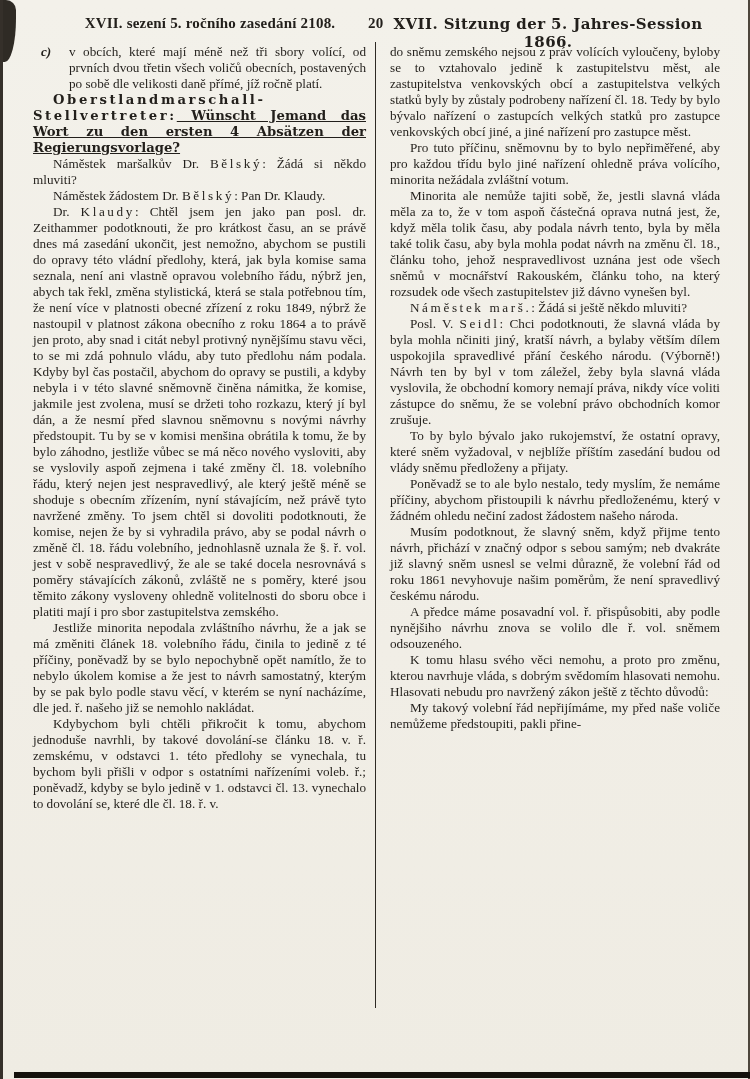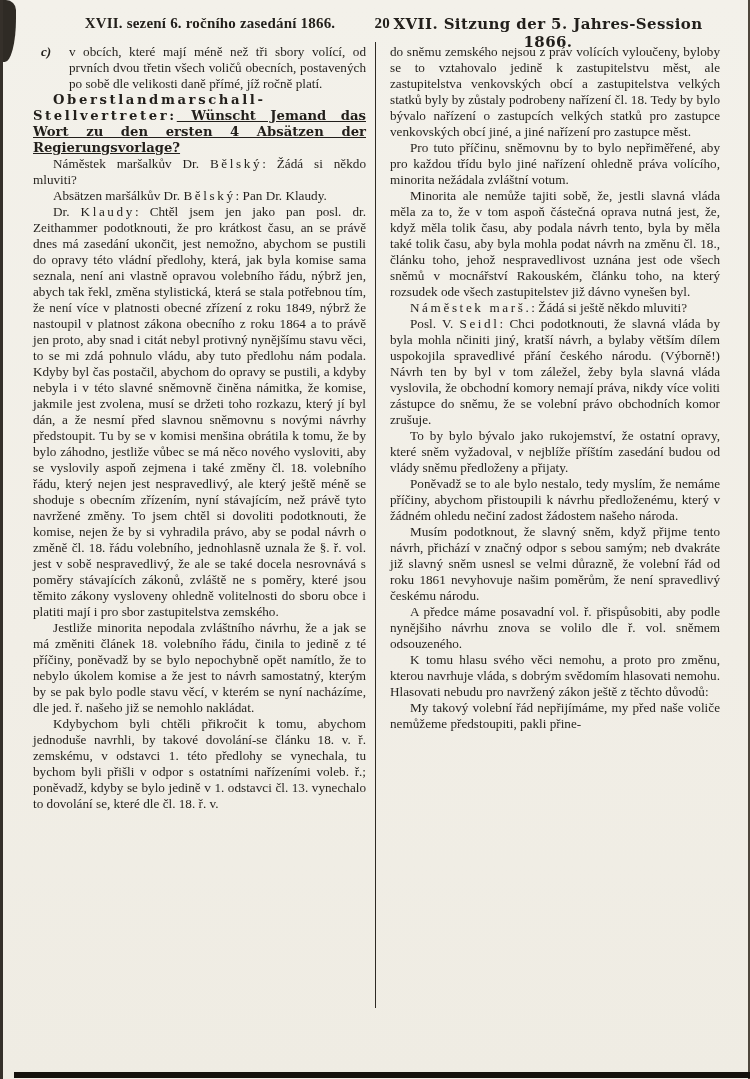--- a/index.html
+++ b/index.html
@@ -19,21 +19,21 @@
   .edge-left   { position: absolute; left: 0; top: 0; width: 3px; height: 1079px; background: #35302a; }
   .corner-blob { position: absolute; left: 0; top: 0; width: 16px; height: 62px;
                  background: #191510; border-radius: 0 10px 70% 0; opacity: .9; }
   .edge-bottom { position: absolute; left: 14px; bottom: 1px; width: 736px; height: 6px; background: #15120d; }
   .edge-right  { position: absolute; right: 0; top: 0; width: 2px; height: 1079px; background: #4d463c; }
 
   
   .header { position: absolute; top: 15px; left: 0; width: 750px; height: 22px;
             font-weight: bold; font-size: 15px; letter-spacing: .2px; }
   .header-left  { position: absolute; left: 50px;  width: 320px; text-align: center; }
-  .page-number  { position: absolute; left: 356px; width: 34px;  text-align: right; }
+  .page-number  { position: absolute; left: 368px; width: 34px;  text-align: left; }
   .header-right { position: absolute; left: 388px; width: 320px; text-align: center; }
   .header-right .blackletter { font-family: "DejaVu Serif", serif; letter-spacing: .4px; }
 
   
   .divider { position: absolute; left: 375px; top: 42px; width: 1px; height: 966px; background: #2e2a24; }
 
   
   .column { position: absolute; top: 44px; font-size: 13.2px; line-height: 16px; }
   .col-left  { left: 33px;  width: 333px; }
   .col-right { left: 390px; width: 330px; font-family: Liberation Serif, serif; }
@@ -53,34 +53,34 @@
 <body>
 
 <div class="page">
 
   <div class="corner-blob"></div>
   <div class="edge-left"></div>
   <div class="edge-right"></div>
   <div class="edge-bottom"></div>
 
   <div class="header">
-    <div class="header-left">XVII. sezení 6. ročního zasedání 1866.</div>
+    <div class="header-left">XVII. sezení 5. ročního zasedání 2108.</div>
     <div class="page-number">20</div>
     <div class="header-right">
       <span class="blackletter">XVII. Sitzung der 5. Jahres-Session 1866.</span>
     </div>
   </div>
 
   <div class="divider"></div>
 
   <div class="column col-left">
       <p class="para list-item"><span class="list-marker">c)</span><span>v obcích, které mají méně než tři sbory volící, od prvních dvou třetin všech voličů obecních, postavených po sobě dle velikosti daně přímé, jíž ročně platí.</span></p>
       <p class="para"><span class="fraktur-spaced">Oberstlandmarschall-Stellvertreter:</span><span class="fraktur"> Wünscht Jemand das Wort zu den ersten 4 Absätzen der Regierungsvorlage?</span></p>
       <p class="para"><span>Náměstek maršalkův Dr. </span><span class="spaced">Bělský</span><span>: Žádá si někdo mluviti?</span></p>
-      <p class="para"><span>Absätzen maršálkův Dr. </span><span class="spaced">Bělský</span><span>: Pan Dr. Klaudy.</span></p>
+      <p class="para"><span>Náměstek žádostem Dr. </span><span class="spaced">Bělský</span><span>: Pan Dr. Klaudy.</span></p>
       <p class="para"><span>Dr. </span><span class="spaced">Klaudy</span><span>: Chtěl jsem jen jako pan posl. dr. Zeithammer podotknouti, že pro krátkost času, an se právě dnes má zasedání ukončit, jest nemožno, abychom se pustili do opravy této vládní předlohy, která, jak byla komise sama seznala, není ani vlastně opravou volebního řádu, nýbrž jen, abych tak řekl, změna stylistická, která se stala potřebnou tím, že není více v platnosti obecné zřízení z roku 1849, nýbrž že nastoupil v platnost zákona obecního z roku 1864 a to právě jen proto, aby snad i citát nebyl protivný nynějšímu stavu věci, to se mi zdá pohnulo vládu, aby tuto předlohu nám podala. Kdyby byl čas postačil, abychom do opravy se pustili, a kdyby nebyla i v této slavné sněmovně činěna námitka, že komise, jakmile jest zvolena, musí se držeti toho rozkazu, který jí byl dán, a že nesmí před slavnou sněmovnu s novými návrhy předstoupit. Tu by se v komisi menšina obrátila k tomu, že by bylo záhodno, jestliže vůbec se má něco nového vysloviti, aby se vyslovily aspoň zejmena i také změny čl. 18. volebního řádu, který nejen jest nespravedlivý, ale který ještě méně se shoduje s obecním zřízením, nyní stávajícím, než právě tyto navržené změny. To jsem chtěl si dovoliti podotknouti, že komise, nejen že by si vyhradila právo, aby se podal návrh o změně čl. 18. řádu volebního, jednohlasně uznala že §. ř. vol. jest v sobě nespravedlivý, že ale se také docela nesrovnává s poměry stávajících zákonů, zvláště ne s poměry, které jsou těmito zákony vysloveny ohledně volitelnosti do sboru obce i platiti mají i pro sbor zastupitelstva zemského.</span></p>
       <p class="para"><span>Jestliže minorita nepodala zvláštního návrhu, že a jak se má změniti článek 18. volebního řádu, činila to jedině z té příčiny, poněvadž by se bylo nepochybně opět namítlo, že to nebylo úkolem komise a že jest to návrh samostatný, kterým by se pak bylo podle stavu věcí, v kterém se nyní nacházíme, dle jed. ř. našeho již se nemohlo nakládat.</span></p>
       <p class="para"><span>Kdybychom byli chtěli přikročit k tomu, abychom jednoduše navrhli, by takové dovolání-se článku 18. v. ř. zemskému, v odstavci 1. této předlohy se vynechala, tu bychom byli přišli v odpor s ostatními nařízeními voleb. ř.; poněvadž, kdyby se bylo jedině v 1. odstavci čl. 13. vynechalo to dovolání se, které dle čl. 18. ř. v.</span></p>
     </div>
   <div class="column col-right">
       <p class="para no-indent"><span>do sněmu zemského nejsou z práv volících vyloučeny, byloby se to vztahovalo jedině k zastupitelstvu měst, ale zastupitelstva venkovských obcí a zastupitelstva velkých statků byly by zůstaly podrobeny nařízení čl. 18. Tedy by bylo bývalo nařízení o zastupcích velkých statků pro zastupce venkovských obcí jiné, a jiné nařízení pro zastupce měst.</span></p>
       <p class="para"><span>Pro tuto příčinu, sněmovnu by to bylo nepřiměřené, aby pro každou třídu bylo jiné nařízení ohledně práva volícího, minorita nežádala zvláštní votum.</span></p>
       <p class="para"><span>Minorita ale nemůže tajiti sobě, že, jestli slavná vláda měla za to, že v tom aspoň částečná oprava nutná jest, že, když měla tolik času, aby podala návrh tento, byla by měla také tolik času, aby byla mohla podat návrh na změnu čl. 18., článku toho, jehož nespravedlivost uznána jest ode všech sněmů v mocnářství Rakouském, článku toho, na který rozsudek ode všech zastupitelstev již dávno vynešen byl.</span></p>
       <p class="para"><span class="spaced">Náměstek marš.</span><span>: Žádá si ještě někdo mluviti?</span></p>
       <p class="para space-before"><span>Posl. V. </span><span class="spaced">Seidl</span><span>: Chci podotknouti, že slavná vláda by byla mohla nčiniti jiný, kratší návrh, a bylaby větším dílem uspokojila spravedlivé přání českého národu. (Výborně!) Návrh ten by byl v tom záležel, žeby byla slavná vláda vyslovila, že obchodní komory nemají práva, nikdy více voliti zástupce do sněmu, že se volební právo obchodních komor zrušuje.</span></p>

